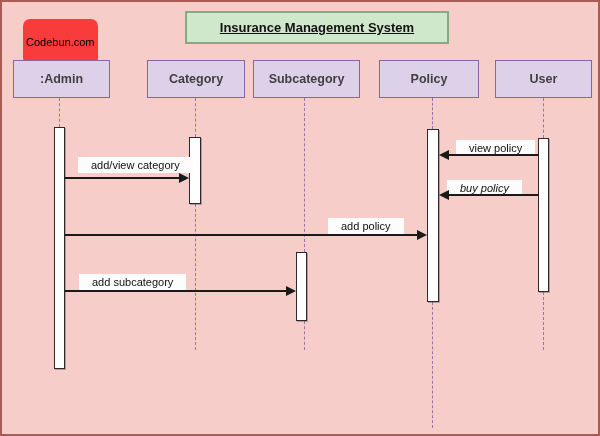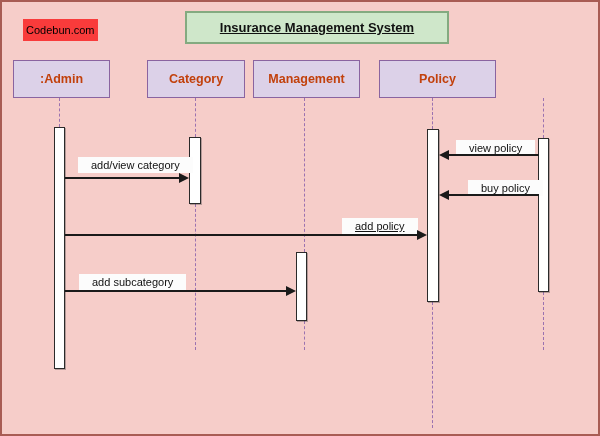--- a/index.html
+++ b/index.html
@@ -11,39 +11,40 @@
     box-sizing: border-box;
     background: var(--canvas-bg, #f6cdc9);
     border: 2px solid var(--frame-border, #a85c54);
     overflow: hidden;
   }
 
   .watermark {
     position: absolute; left: 21px; top: 17px;
     background: var(--watermark-bg, #f93b3b);
     color: #000; font-size: 11px; line-height: 14px;
-    padding: 4px 3px;
+    padding: 16px 3px;
+    border-radius: 7px;
   }
 
   .title-box {
     position: absolute; left: 183px; top: 9px;
     width: 264px; height: 33px;
     box-sizing: border-box;
     background: var(--title-fill, #cfe7ca);
     border: 2px solid var(--title-border, #84aa80);
     color: #111; font-weight: bold; font-size: 13px;
     text-align: center; line-height: 29px; text-decoration: underline;
   }
 
   .head {
     position: absolute; top: 58px; height: 38px;
     box-sizing: border-box;
     background: var(--participant-fill, #dcd1e8);
     border: 1px solid var(--participant-border, #8a64a0);
-    color: #c2410c; font-weight: bold; font-size: 12.5px;
+    color: #404040; font-weight: bold; font-size: 12.5px;
     text-align: center; line-height: 36px;
   }
 
   .lifeline {
     position: absolute; width: 0;
     border-left: 1px dashed var(--lifeline, #9b72b0);
   }
 
   .activation {
     position: absolute;
@@ -84,22 +85,23 @@
 <body>
 
 <div class="frame">
 
   <div class="watermark">Codebun.com</div>
 
   <div class="title-box">Insurance Management System</div>
 
   <div class="head" style="left:11px;  width:97px;">:Admin</div>
   <div class="head" style="left:145px; width:98px;">Category</div>
-  <div class="head" style="left:251px; width:107px;">Management</div>
-  <div class="head" style="left:377px; width:117px;">Policy</div>
+  <div class="head" style="left:251px; width:107px;">Subcategory</div>
+  <div class="head" style="left:377px; width:100px;">Policy</div>
+  <div class="head" style="left:493px; width:97px;">User</div>
 
   <div class="lifeline" style="left:57px;  top:96px;  height:29px;"></div>
   <div class="lifeline" style="left:193px; top:96px;  height:39px;"></div>
   <div class="lifeline" style="left:193px; top:202px; height:146px;"></div>
   <div class="lifeline" style="left:302px; top:96px;  height:154px;"></div>
   <div class="lifeline" style="left:302px; top:319px; height:29px;"></div>
   <div class="lifeline" style="left:430px; top:96px;  height:31px;"></div>
   <div class="lifeline" style="left:430px; top:300px; height:126px;"></div>
   <div class="lifeline" style="left:541px; top:96px;  height:40px;"></div>
   <div class="lifeline" style="left:541px; top:290px; height:58px;"></div>
@@ -111,25 +113,25 @@
   <div class="activation" style="left:536px; top:136px; width:11px; height:154px;"></div>
 
   <div class="msg-label" style="left:76px;  top:155px;text-align:right;">add/view category</div>
   <div class="msg-line" style="left:63px;  top:175px; width:114px;"></div>
   <div class="arrow-right" style="left:177px; top:171px;"></div>
 
   <div class="msg-label" style="left:454px; top:138px;">view policy</div>
   <div class="msg-line" style="left:447px; top:152px; width:90px;"></div>
   <div class="arrow-left" style="left:437px; top:148px;"></div>
 
-  <div class="msg-label" style="left:466px; top:178px;">buy policy</div>
+  <div class="msg-label" style="left:445px; top:178px;font-style:italic;">buy policy</div>
   <div class="msg-line" style="left:447px; top:192px; width:90px;"></div>
   <div class="arrow-left" style="left:437px; top:188px;"></div>
 
-  <div class="msg-label" style="left:340px; top:216px;text-decoration:underline;">add policy</div>
+  <div class="msg-label" style="left:326px; top:216px;">add policy</div>
   <div class="msg-line" style="left:63px;  top:232px; width:352px;"></div>
   <div class="arrow-right" style="left:415px; top:228px;"></div>
 
   <div class="msg-label" style="left:77px;  top:272px;">add subcategory</div>
   <div class="msg-line" style="left:63px;  top:288px; width:221px;"></div>
   <div class="arrow-right" style="left:284px; top:284px;"></div>
 
 </div>
 
 </body></html>

